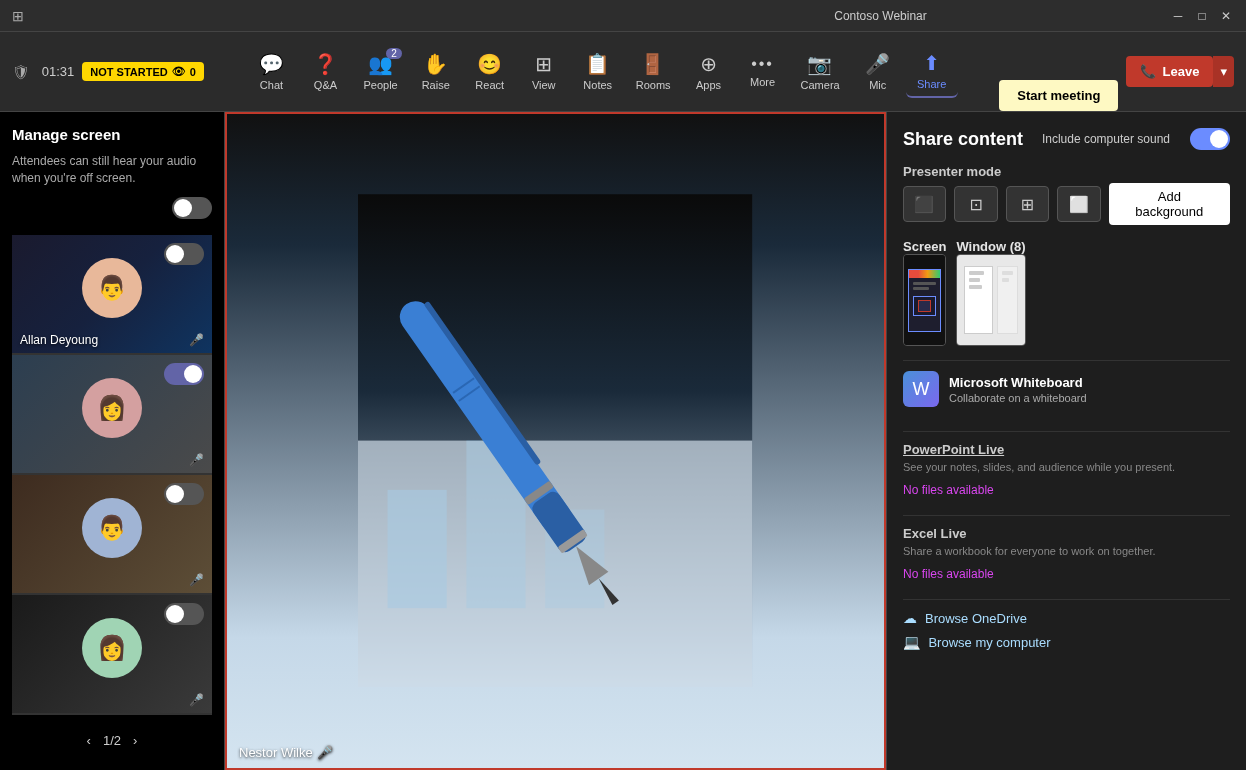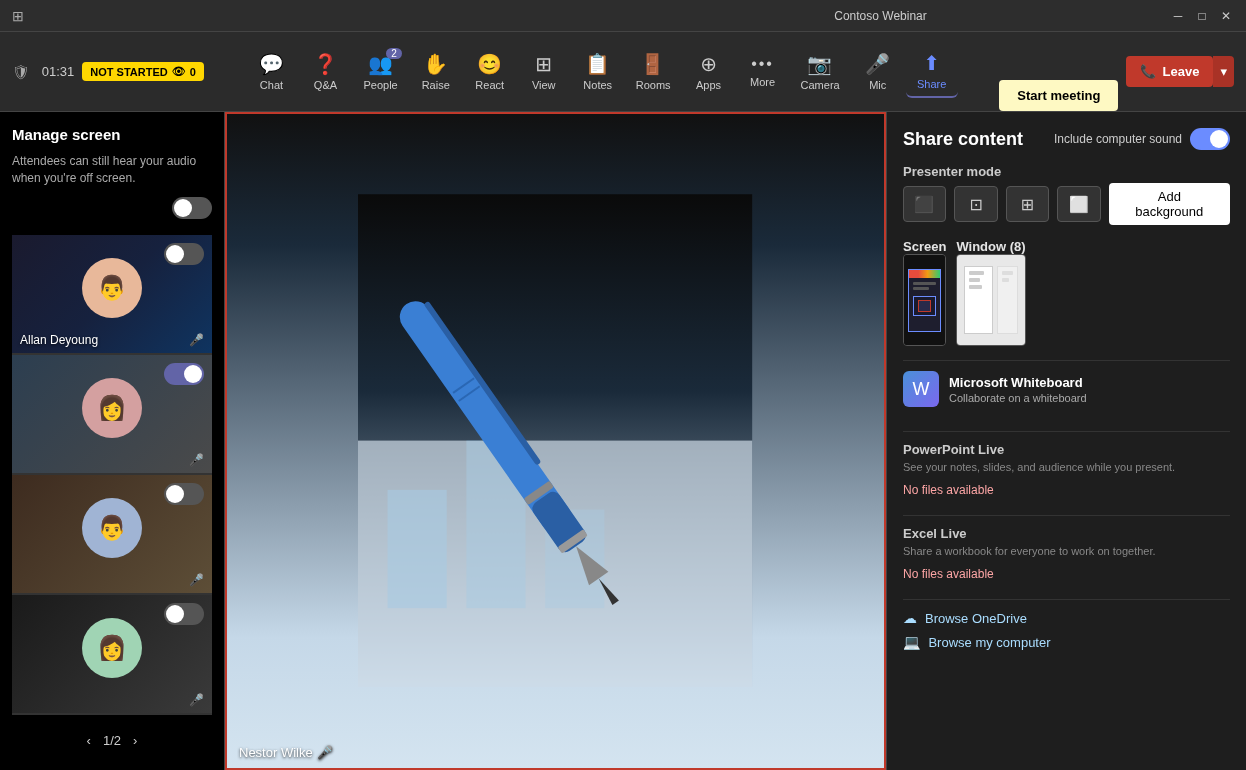--- a/index.html
+++ b/index.html
@@ -255,21 +255,21 @@
     }
     .share-header {
       display: flex;
       align-items: center;
       justify-content: space-between;
     }
     .share-title { color: #fff; font-size: 18px; font-weight: 600; }
     .include-sound {
       display: flex;
       align-items: center;
-      gap: 8px;
+      gap: 20px;
       color: #ccc;
       font-size: 12px;
     }
     .toggle-on {
       width: 40px; height: 22px;
       background: #6b8cff;
       border-radius: 11px;
       position: relative;
       cursor: pointer;
     }
@@ -367,23 +367,23 @@
       align-items: center;
       justify-content: center;
       font-size: 18px;
       color: #fff;
     }
     .whiteboard-info { display: flex; flex-direction: column; gap: 2px; }
     .whiteboard-name { color: #fff; font-size: 13px; font-weight: 600; }
     .whiteboard-desc { color: #aaa; font-size: 11px; }
 
     .powerpoint-section { border-top: 1px solid #333; padding-top: 10px; }
-    .powerpoint-title { color: #ccc; font-size: 13px; font-weight: 600; margin-bottom: 4px; }
+    .powerpoint-title { color: #ccc; font-size: 13px; font-weight: 600; margin-bottom: 4px; text-decoration: underline; }
     .powerpoint-desc { color: #888; font-size: 11px; margin-bottom: 6px; }
-    .no-files { color: #fca5a5; font-size: 12px; padding: 4px 0; }
+    .no-files { color: #d946ef; font-size: 12px; padding: 4px 0; }
 
     .excel-section { border-top: 1px solid #333; padding-top: 10px; }
     .excel-title { color: #ccc; font-size: 13px; font-weight: 600; margin-bottom: 4px; }
     .excel-desc { color: #888; font-size: 11px; margin-bottom: 6px; }
 
     .browse-section { border-top: 1px solid #333; padding-top: 10px; display: flex; flex-direction: column; gap: 8px; }
     .browse-item {
       display: flex;
       align-items: center;
       gap: 8px;

